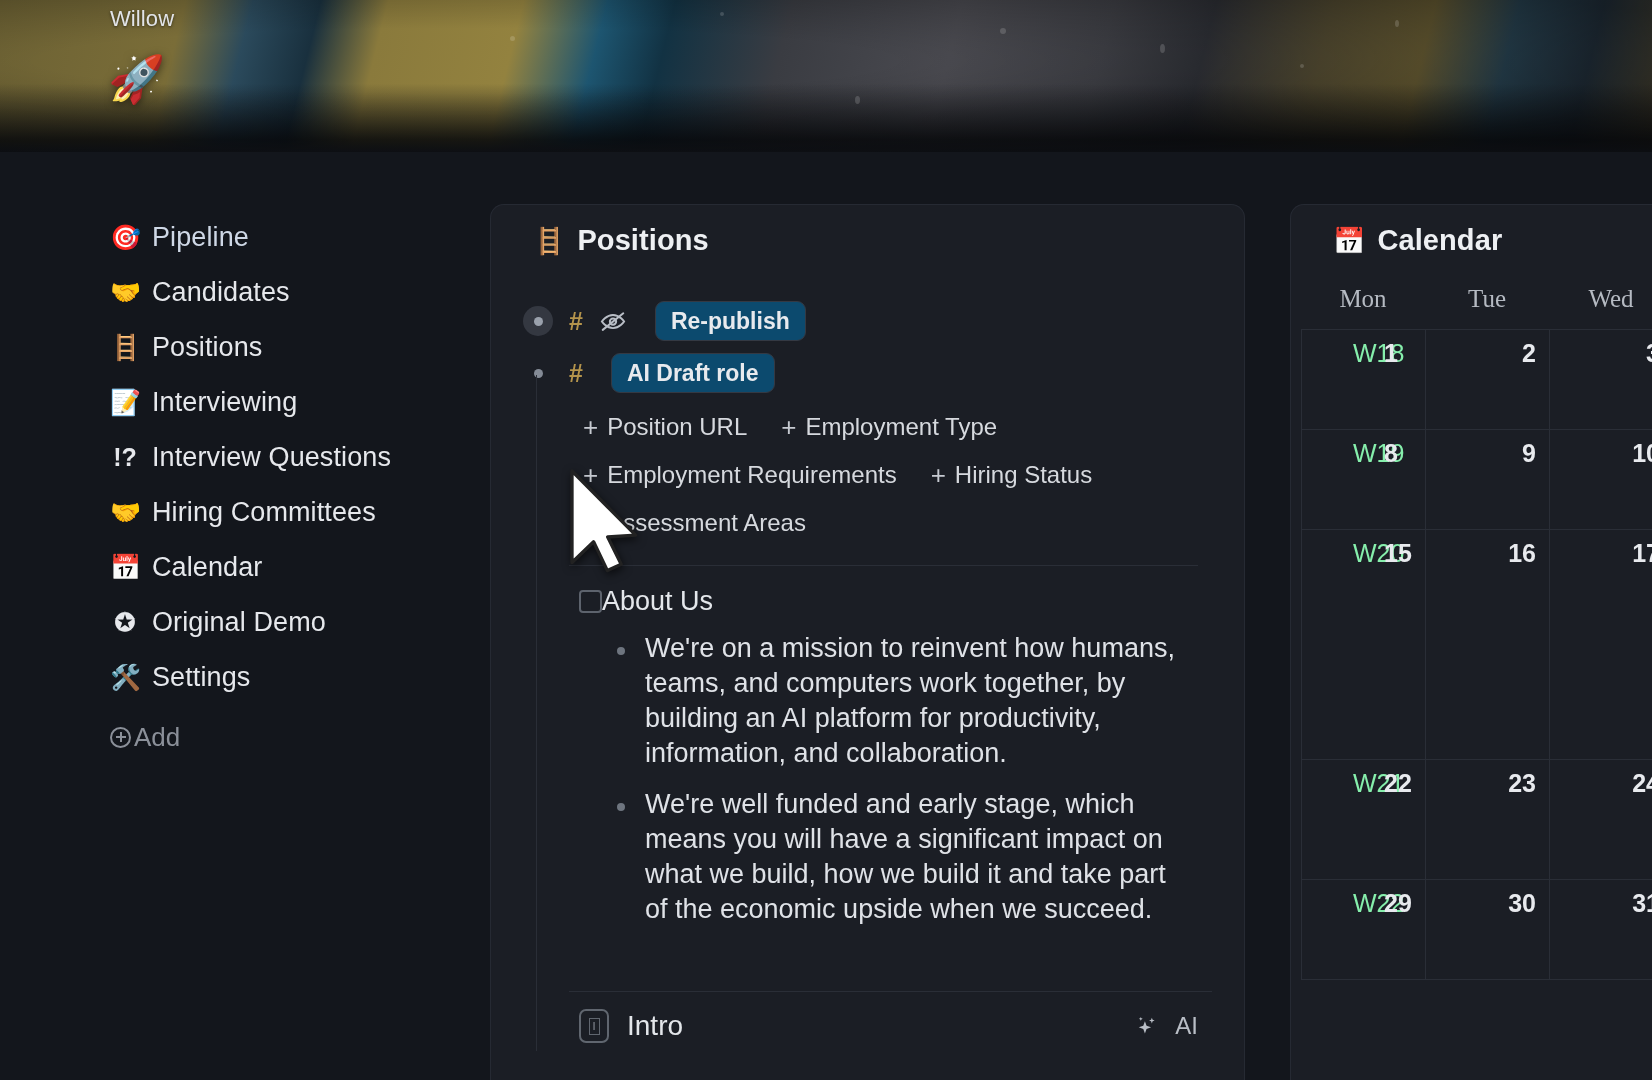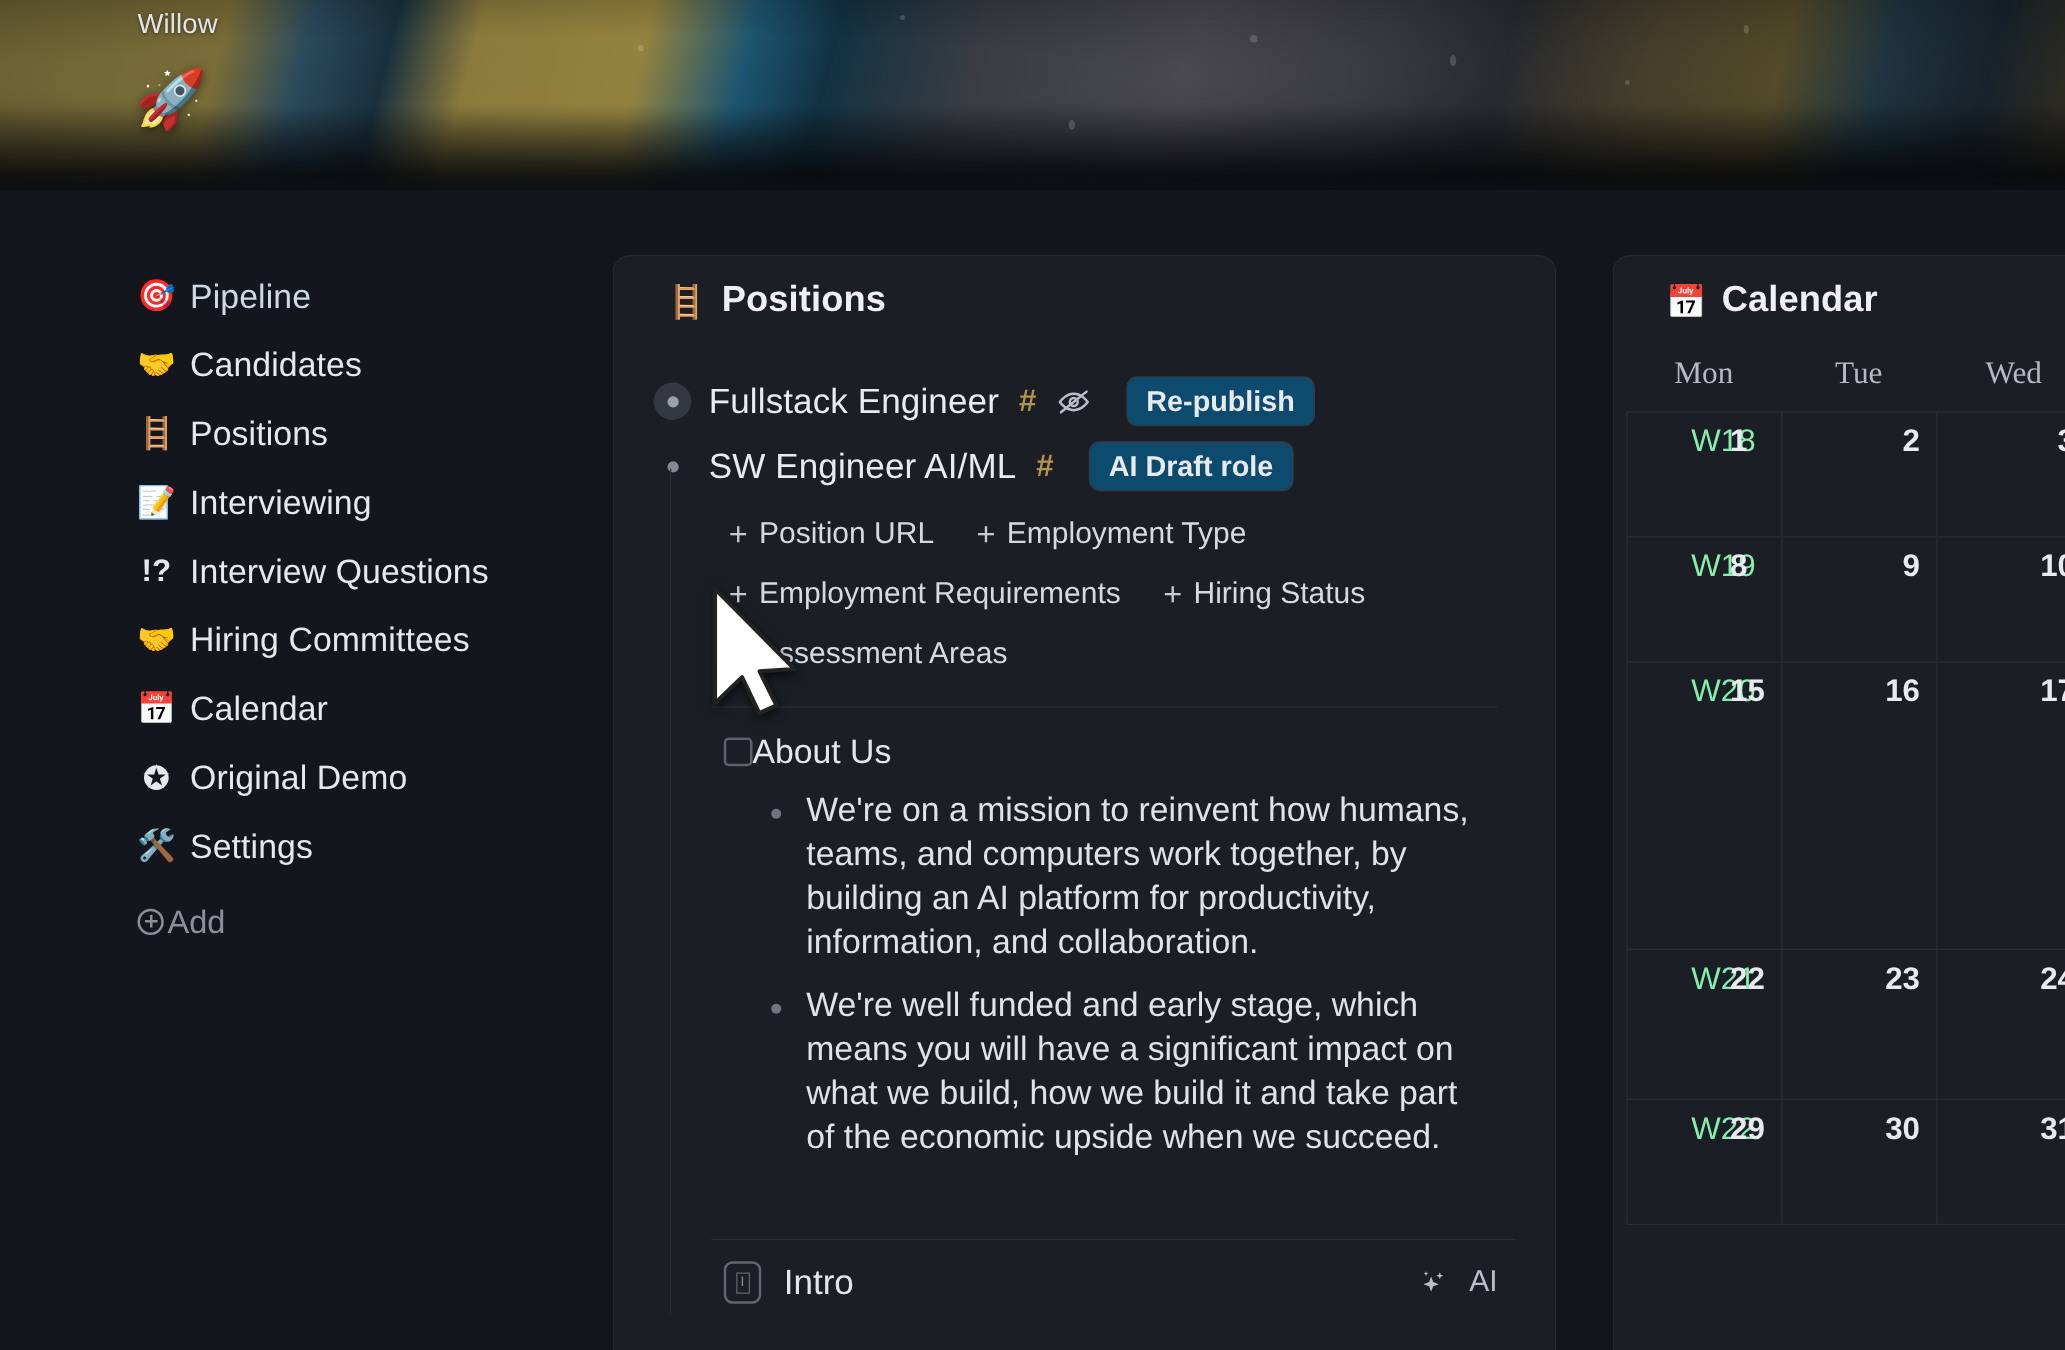--- a/index.html
+++ b/index.html
@@ -495,37 +495,35 @@
     </div>
 
     <div class="positions-body">
 
       <div class="guide-line"></div>
 
       <div class="pos-row">
         <span class="bullet-wrap hovered">
           <span class="bullet"></span>
         </span>
-        <span class="pos-name">Fullstack Engineer</span>
         <span class="hash-icon">#</span>
         <span class="eye-off-icon">
           <svg width="28" height="28" viewBox="0 0 24 24" fill="none" stroke="#b9bec6" stroke-width="1.7" stroke-linecap="round">
             <path d="M2.5 12.5s3.6-5.6 9.5-5.6 9.5 5.6 9.5 5.6-3.6 5.6-9.5 5.6S2.5 12.5 2.5 12.5z"></path>
             <circle cx="12" cy="12.5" r="2.7"></circle>
             <line x1="3.2" y1="19.6" x2="20.8" y2="5.4"></line>
           </svg>
         </span>
         <span class="chip">Re-publish</span>
       </div>
 
       <div class="pos-row">
         <span class="bullet-wrap">
           <span class="bullet"></span>
         </span>
-        <span class="pos-name">SW Engineer AI/ML</span>
         <span class="hash-icon">#</span>
         <span class="chip">AI Draft role</span>
       </div>
 
       <div class="prop-row">
         <span class="prop-chip">
           <span class="plus">+</span>
           <span>Position URL</span>
         </span>
         <span class="prop-chip">

